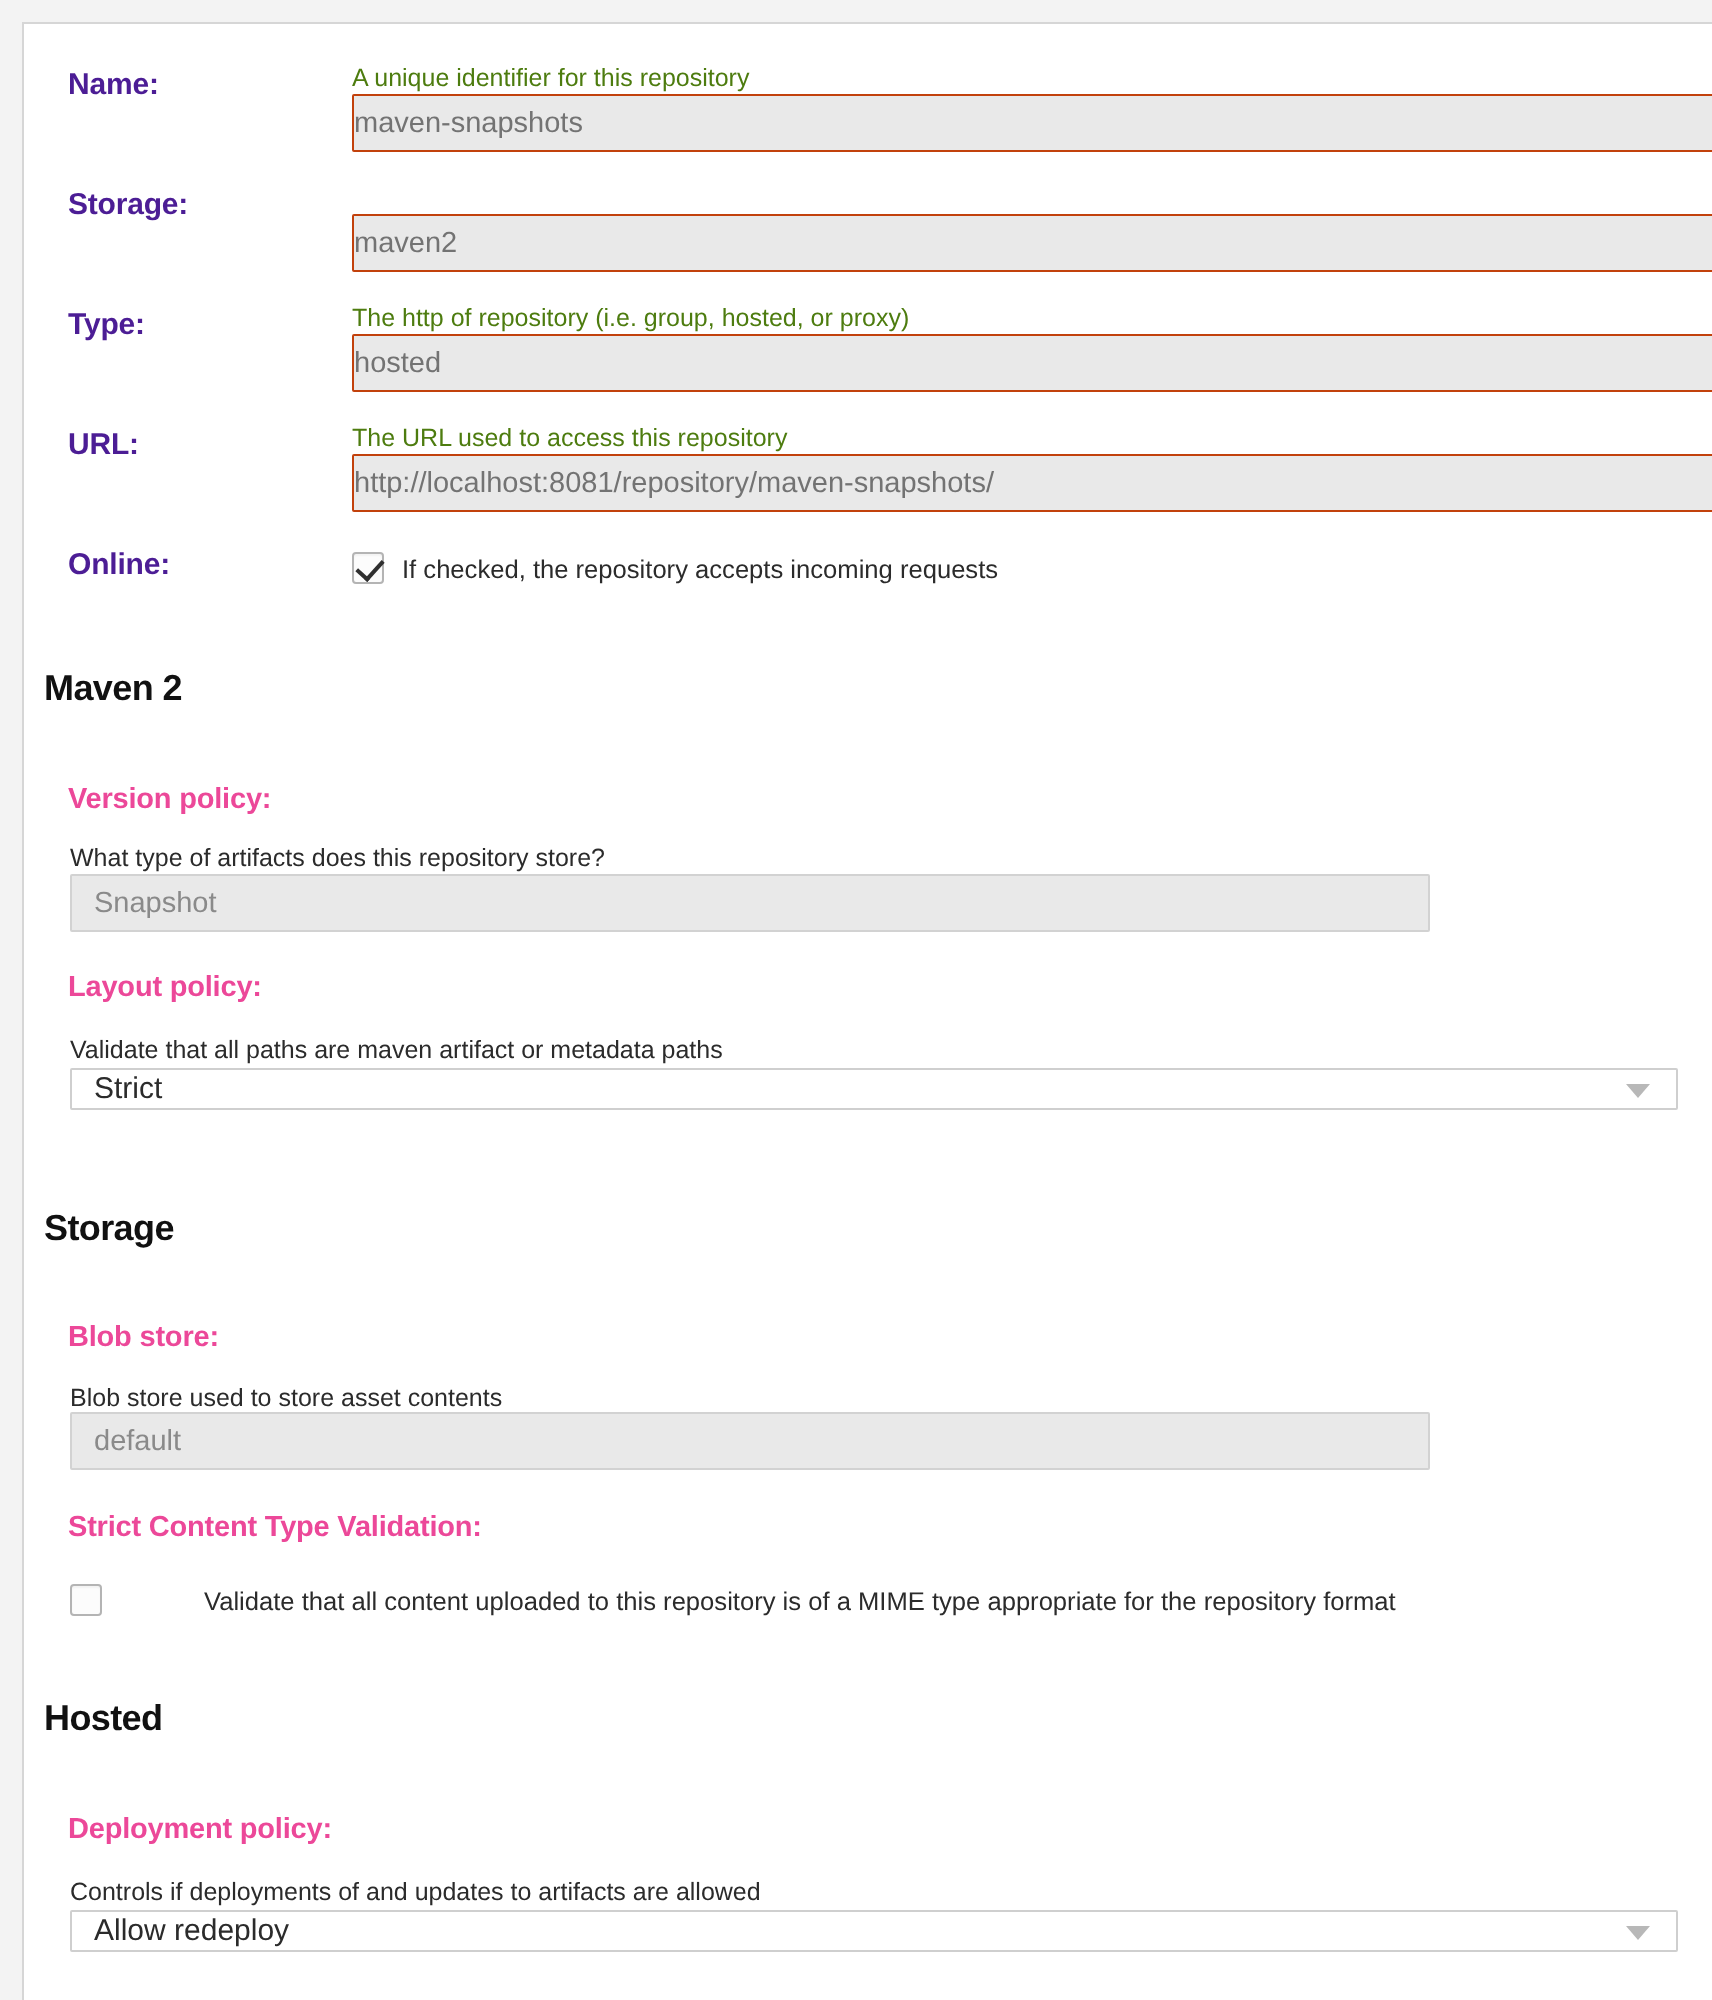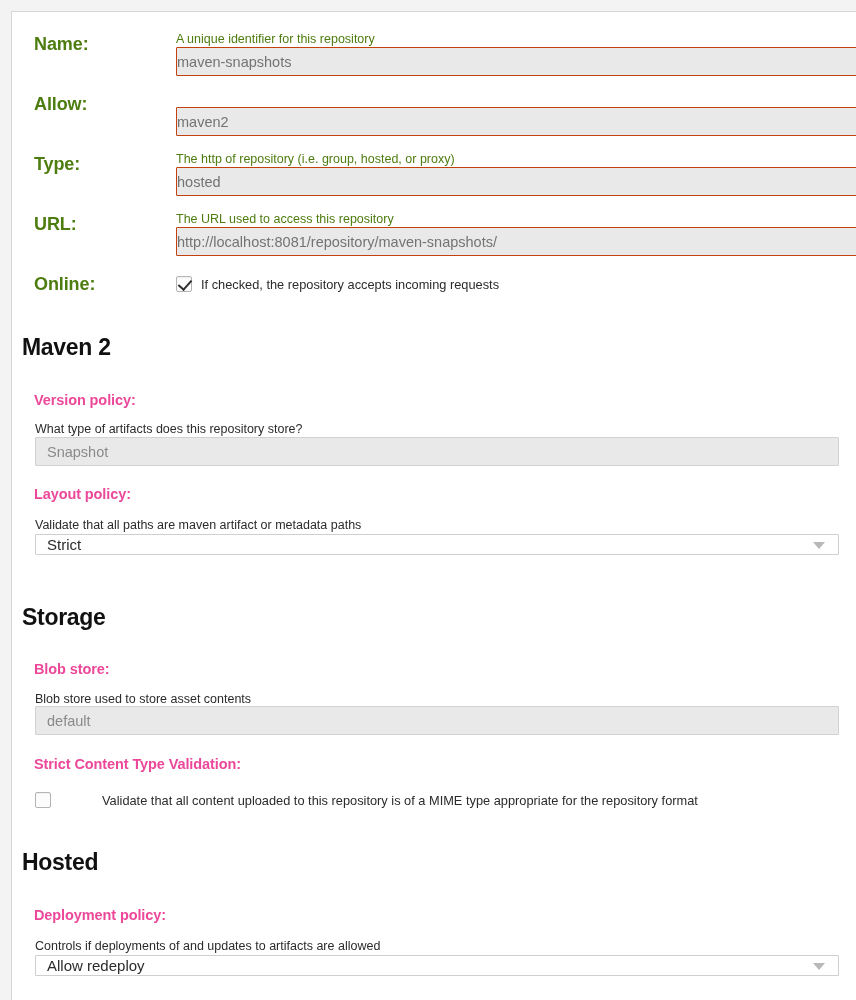--- a/index.html
+++ b/index.html
@@ -46,23 +46,23 @@
     position: relative;
     height: 60px;
   }
 
   .trow-online { height: 40px; }
 
   .tlabel {
     position: absolute;
     left: 22px;
     top: 22px;
-    font-size: 18px;
+    font-size: 15px;
     font-weight: bold;
-    color: #4d7c0f;
+    color: #4c1d95;
     letter-spacing: -0.1px;
   }
 
   .thelp {
     position: absolute;
     left: 164px;
     top: 0px;
     font-size: 12.5px;
     color: #4d7c0f;
     white-space: nowrap;
@@ -121,21 +121,21 @@
     white-space: nowrap;
   }
 
   
   .section { position: absolute; left: 0; width: 845px; }
 
   .section-title {
     position: absolute;
     left: 10px;
     top: 0;
-    font-size: 23px;
+    font-size: 18px;
     font-weight: bold;
     color: #111111;
     letter-spacing: -0.3px;
   }
 
   .field-label {
     position: absolute;
     left: 22px;
     font-size: 14.5px;
     font-weight: bold;
@@ -147,21 +147,21 @@
     position: absolute;
     left: 23px;
     font-size: 12.5px;
     color: #2b2b2b;
     white-space: nowrap;
   }
 
   .field-input {
     position: absolute;
     left: 23px;
-    width: 804px;
+    width: 680px;
     height: 29px;
     background: #e9e9e9;
     border: 1px solid #d2d2d2;
     border-radius: 1px;
     display: flex;
     align-items: center;
     padding-left: 11px;
     font-size: 14.5px;
     color: #8a8a8a;
     white-space: nowrap;
@@ -212,21 +212,21 @@
 
     <div class="top-grid">
 
       <div class="trow" style="top:0px;position:absolute;left:0;width:845px;">
         <div class="tlabel" style="top:22px;">Name:</div>
         <div class="thelp" style="top:20px;">A unique identifier for this repository</div>
         <div class="tfield" style="top:35px;">maven-snapshots</div>
       </div>
 
       <div class="trow" style="top:60px;position:absolute;left:0;width:845px;">
-        <div class="tlabel" style="top:22px;">Allow:</div>
+        <div class="tlabel" style="top:22px;">Storage:</div>
         <div class="tfield" style="top:35px;">maven2</div>
       </div>
 
       <div class="trow" style="top:120px;position:absolute;left:0;width:845px;">
         <div class="tlabel" style="top:22px;">Type:</div>
         <div class="thelp" style="top:20px;">The http of repository (i.e. group, hosted, or proxy)</div>
         <div class="tfield" style="top:35px;">hosted</div>
       </div>
 
       <div class="trow" style="top:180px;position:absolute;left:0;width:845px;">

